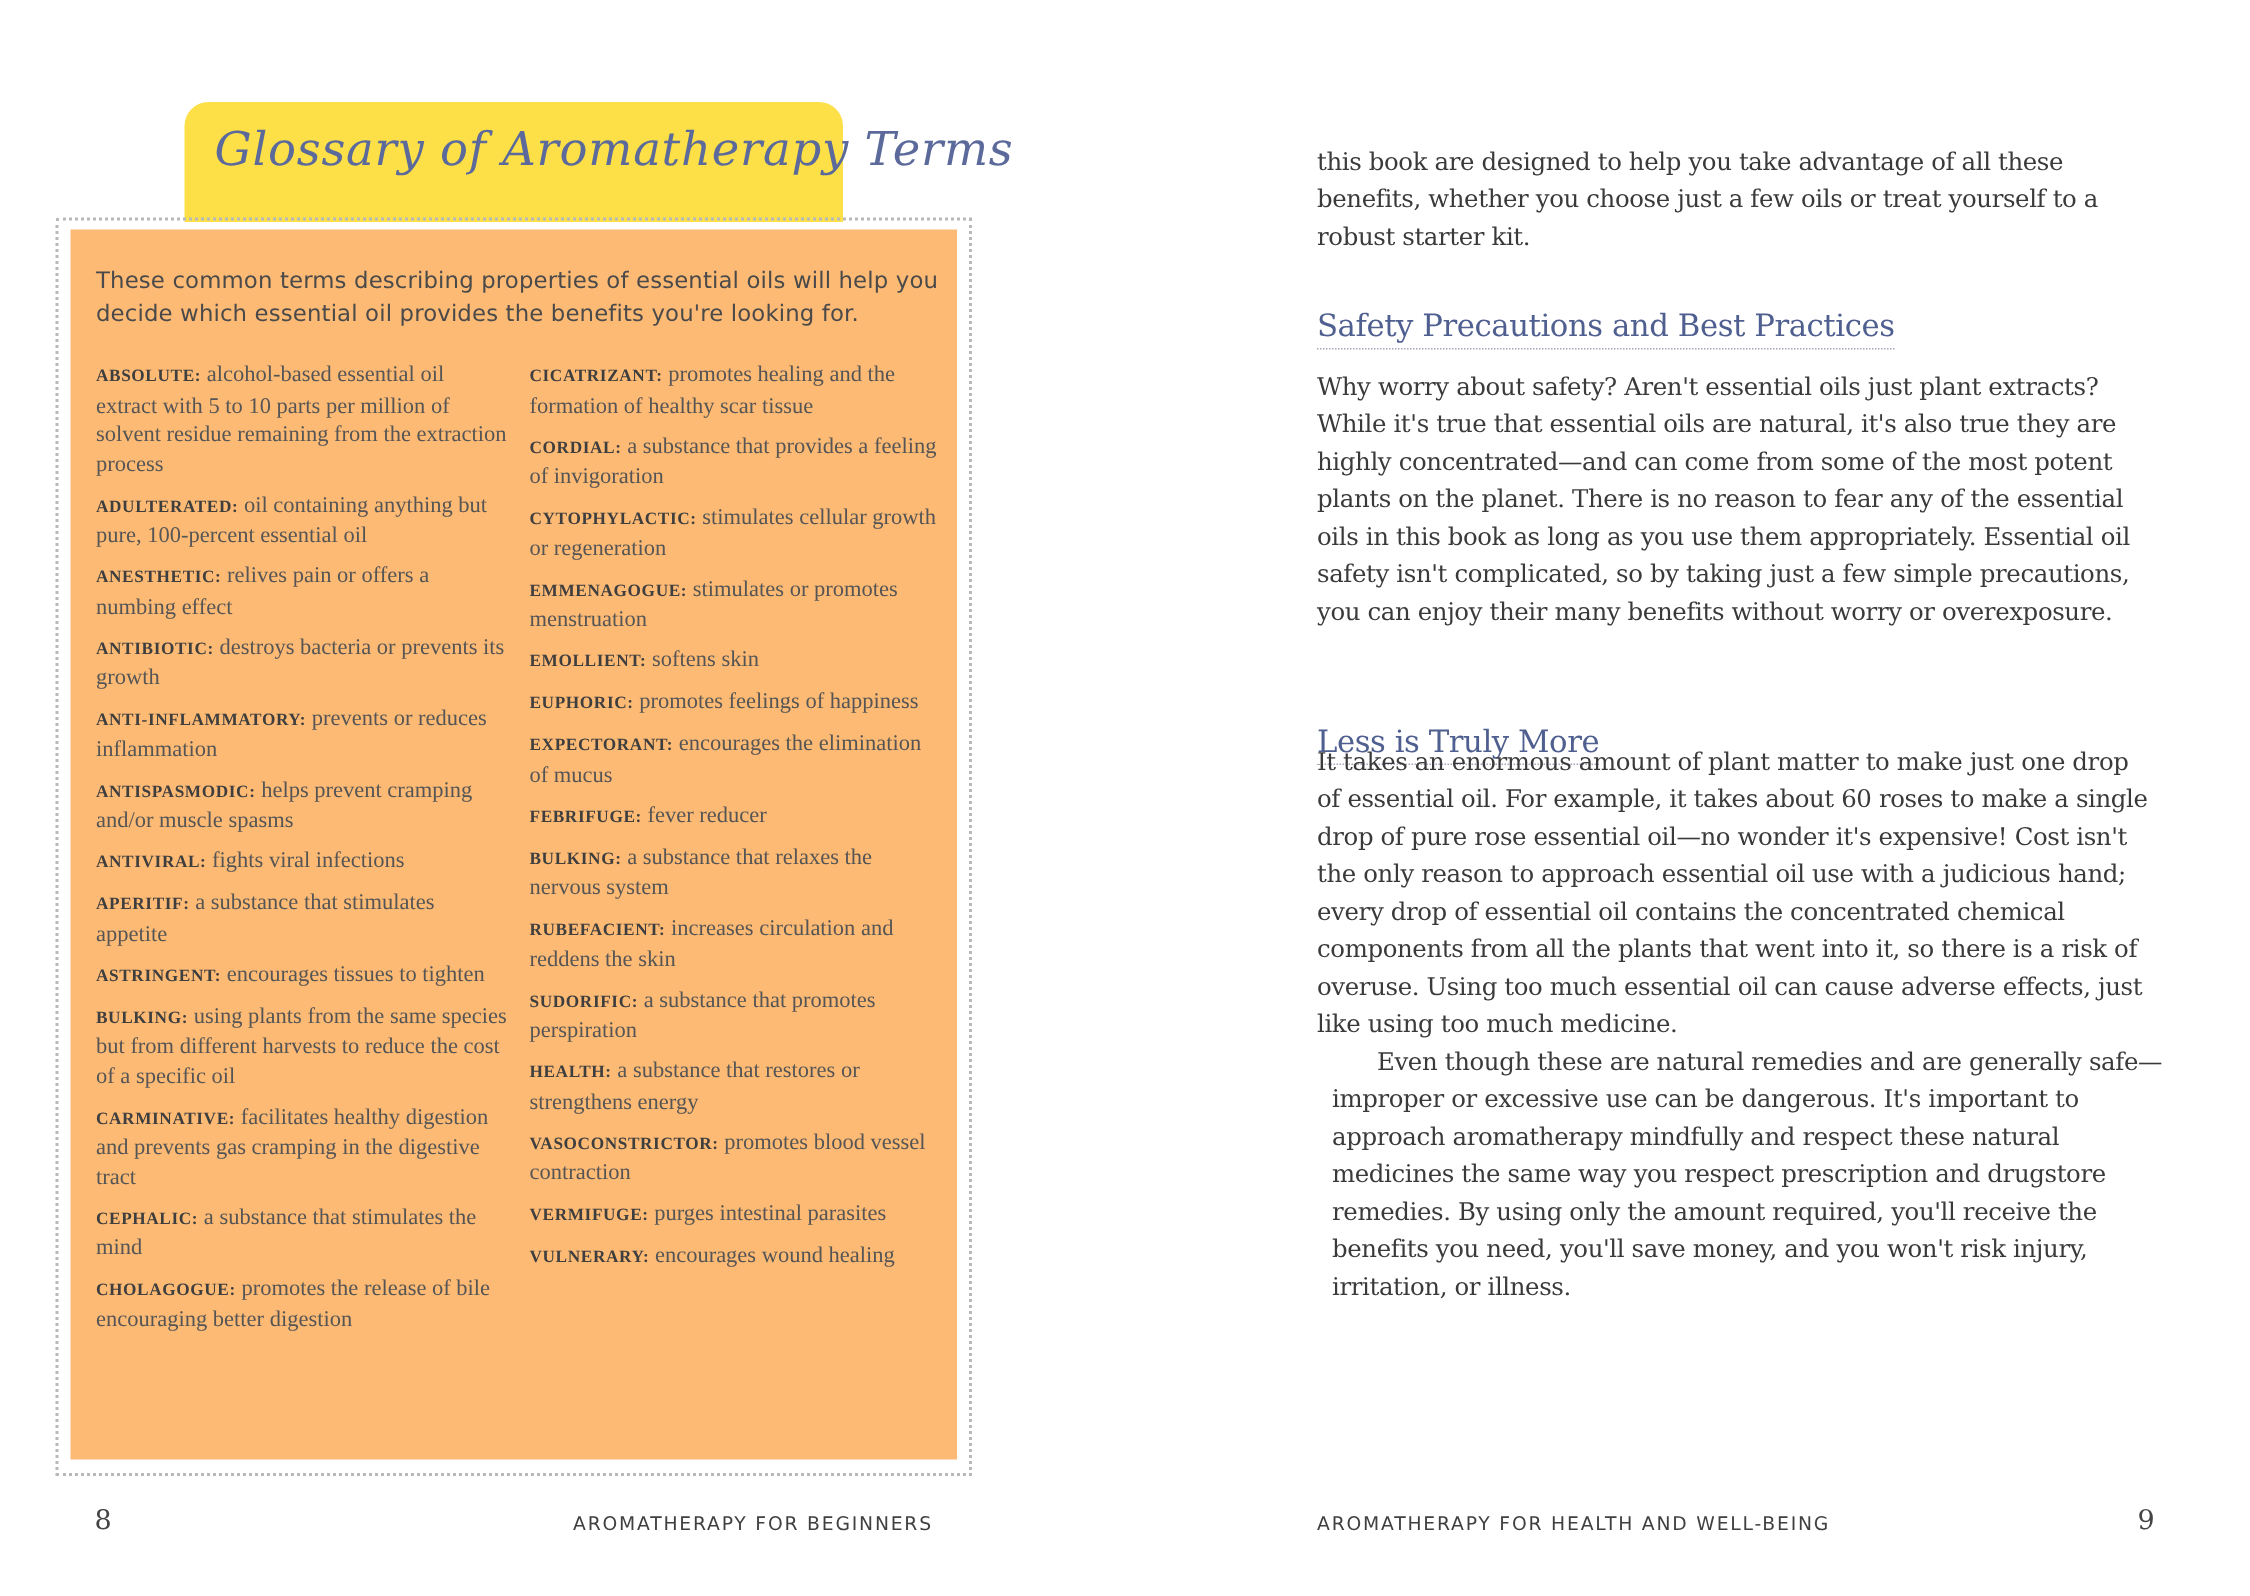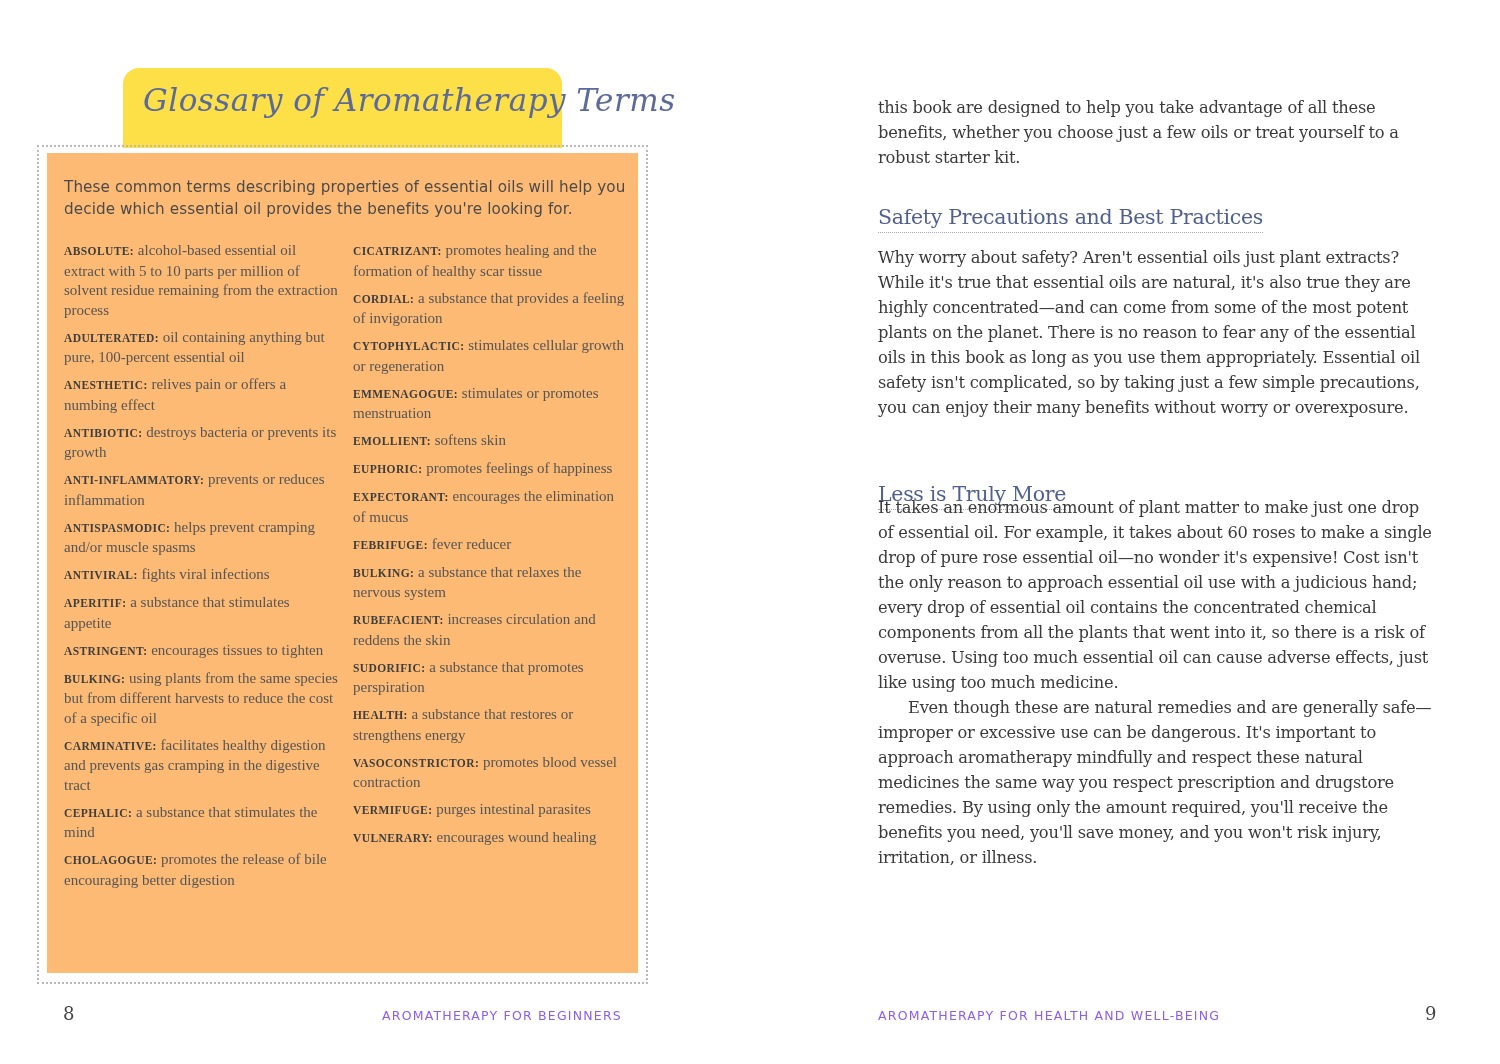--- a/index.html
+++ b/index.html
@@ -40,29 +40,29 @@
   .term-name {
     font-size:11.5px; font-weight:bold; color:#3e3e3e; letter-spacing:0.4px;
   }
 
   .folio {
     position:absolute; top:1003px; font-family:"DejaVu Serif", serif;
     font-size:18px; color:#444;
   }
   .running-head {
     position:absolute; top:1008px; font-family:"DejaVu Sans", sans-serif;
-    font-size:12.5px; letter-spacing:1.2px; color:#8b5cf6;
+    font-size:12.5px; letter-spacing:1.2px; color:#404040;
   }
 
   .body-text {
     font-family:"DejaVu Serif", serif; font-size:16.3px; line-height:25px;
     color:#3a3a3a; letter-spacing:-0.25px;
   }
   .p { position:absolute; left:128px; width:556px; }
-  .p-indent { text-indent:30px; }
+  .p-indent { text-indent:30px;margin-left:10px; }
   .heading {
     position:absolute; left:128px; font-family:"DejaVu Serif", serif;
     font-size:20.5px; color:#4f5f8f; padding-bottom:3px;
     border-bottom:1.5px dotted #a6a6b6; letter-spacing:-0.3px;
   }
 </style>
 </head>
 <body>
 
 <div class="page page-left">

